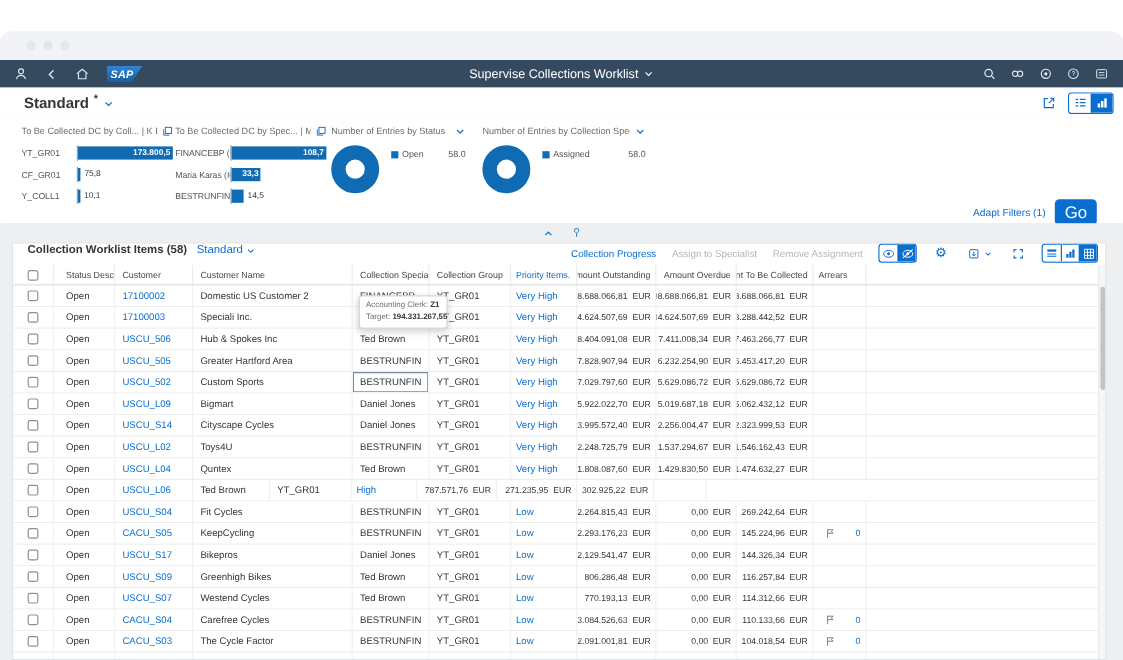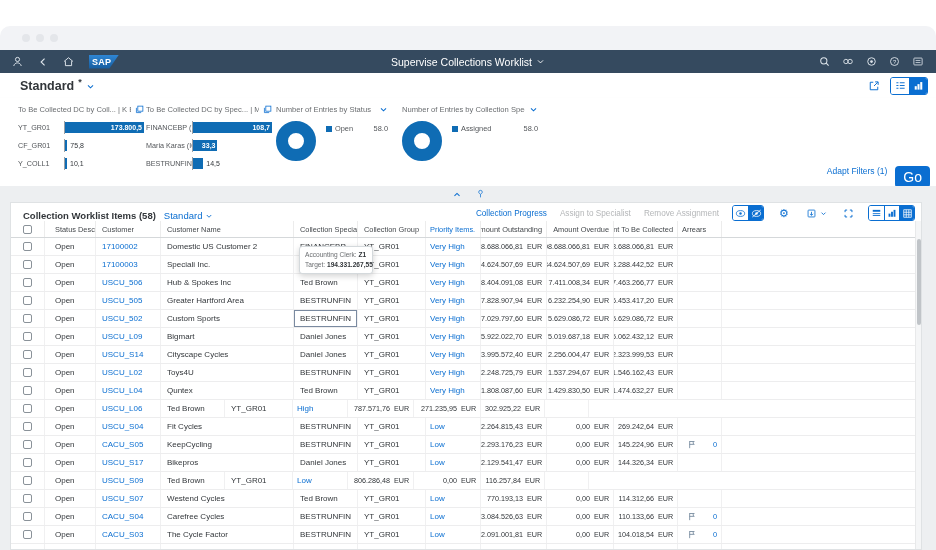--- a/index.html
+++ b/index.html
@@ -9,21 +9,21 @@
 .icon{display:inline-flex;align-items:center;justify-content:center}
 
 
 .browser-band{position:absolute;top:26px;left:0;right:0;height:24px;background:#f2f3f6;border-radius:10px 10px 0 0}
 .win-dots{position:absolute;left:22px;top:8px;display:flex;gap:6px}
 .win-dots span{width:8px;height:8px;border-radius:50%;background:#e4e6ea}
 
 
 .shell{position:absolute;top:50px;left:0;right:0;height:23px;background:#354a5f;display:flex;align-items:center;padding:0 12px;color:#dfe6ec}
 .shell-left{display:flex;align-items:center;gap:15px}
-.sap-logo{width:30px;height:14px;background:linear-gradient(180deg,#2f86d4,#155c9e);clip-path:polygon(0 0,100% 0,68% 100%,0 100%);color:#fff;font-size:9px;font-weight:bold;display:flex;align-items:center;padding-left:3px;letter-spacing:.3px}
+.sap-logo{width:30px;height:14px;background:linear-gradient(180deg,#2f86d4,#155c9e);clip-path:polygon(0 0,100% 0,68% 100%,0 100%);color:#fff;font-size:9px;font-weight:bold;font-style:italic;display:flex;align-items:center;padding-left:3px;letter-spacing:.3px}
 .shell-title{position:absolute;left:50%;transform:translateX(-50%);display:flex;align-items:center;gap:4px;font-size:10.5px;color:#fff;white-space:nowrap}
 .shell-right{margin-left:auto;display:flex;align-items:center;gap:12px}
 
 
 .page-head{position:absolute;top:73px;left:0;right:0;height:25px;background:#fff;display:flex;align-items:center;padding:0 8px}
 .variant{margin-left:12px;display:flex;align-items:flex-start;gap:4px;font-size:12.5px;font-weight:bold;color:#32363a;cursor:pointer}
 .variant .dirty{font-size:9px;color:#32363a;margin-top:-2px}
 .variant .chev{margin-top:3px;color:#0a6ed1}
 .ph-right{margin-left:auto;display:flex;align-items:center;gap:10px}
 .seg{display:flex;border:1px solid #0a6ed1;border-radius:3px;overflow:hidden;background:#fff}
@@ -47,31 +47,31 @@
 .bar-track{flex:1;border-left:1px solid #9aa0a6;height:13px;display:flex;align-items:center;position:relative}
 .bar{height:11px;background:#0f6cb4;display:flex;align-items:center;justify-content:flex-end;min-width:2px}
 .v-in{color:#fff;font-size:7px;padding-right:2px;font-weight:bold;white-space:nowrap}
 .v-out{font-size:7px;color:#32363a;margin-left:3px;white-space:nowrap}
 .donut-body{margin-top:6px;display:flex;align-items:flex-start}
 .donut{width:40px;height:40px;border:12px solid #0f6cb4;border-radius:50%;background:#fff;flex:0 0 auto}
 .legend{display:flex;align-items:center;margin-left:10px;margin-top:3px;flex:1}
 .sw{width:6px;height:6px;background:#0f6cb4;flex:0 0 auto}
 .lg-label{font-size:7.4px;color:#53565a;margin-left:3px;white-space:nowrap}
 .lg-val{font-size:7.4px;color:#53565a;margin-left:auto}
-.af-row{position:absolute;top:68px;right:6px;display:flex;gap:8px}
+.af-row{position:absolute;top:68px;right:22px;display:flex;align-items:center;gap:8px}
 .af-link{font-size:8.5px;color:#0a6ed1;cursor:pointer;white-space:nowrap}
 .go-btn{background:#0a6ed1;color:#fff;font-size:14px;border:none;border-radius:4px;padding:3px 8px;cursor:pointer}
 
 
 .lower-bg{position:absolute;top:186px;left:0;right:0;bottom:0;background:#edeff1}
 .collapse-strip{position:absolute;top:187px;left:0;right:0;height:14px;display:flex;align-items:center;justify-content:center;gap:14px;color:#0a6ed1}
 
 
 .table-card{position:absolute;top:202px;left:10px;right:14px;bottom:0;background:#fff;border:1px solid #dfe2e4;overflow:hidden}
-.tbl-toolbar{height:18px;display:flex;align-items:flex-end;padding:0 6px 0 12px;background:#fff}
+.tbl-toolbar{height:18px;display:flex;align-items:flex-start;padding:0 6px 0 12px;background:#fff}
 .tbl-title{font-size:9.5px;font-weight:bold;color:#32363a;white-space:nowrap}
 .tbl-variant{margin-left:8px;display:flex;align-items:center;gap:3px;font-size:9.5px;color:#0a6ed1;cursor:pointer}
 .tb-right{margin-left:auto;display:flex;align-items:center;gap:13px}
 .tb-action{font-size:8.2px;color:#0a6ed1;white-space:nowrap;cursor:pointer}
 .tb-action.disabled{color:#b4b6b8;cursor:default}
 .tb-iconbtn{color:#0a6ed1;width:14px;height:13px;display:flex;align-items:center;justify-content:center;cursor:pointer}
 .gear-glyph{font-size:11px;line-height:1;color:#0a6ed1}
 .exp-group{display:flex;align-items:center;gap:1px}
 .seg.small .seg-btn{width:15px;height:14px}
 
@@ -802,20 +802,21 @@
           <div class="cell c-fill"></div>
         </div>
         <div class="trow">
           <div class="cell c-sel">
             <span class="cbx"></span>
           </div>
           <div class="cell c-status">Open</div>
           <div class="cell c-cust">
             <span class="link">USCU_S09</span>
           </div>
+          <div class="cell c-name">Greenhigh Bikes</div>
           <div class="cell c-spec">Ted Brown</div>
           <div class="cell c-grp">YT_GR01</div>
           <div class="cell c-prio">Low</div>
           <div class="cell amt c-out">
             <span class="num">806.286,48</span>
             <span class="cur">EUR</span>
           </div>
           <div class="cell amt c-ovd">
             <span class="num">0,00</span>
             <span class="cur">EUR</span>

